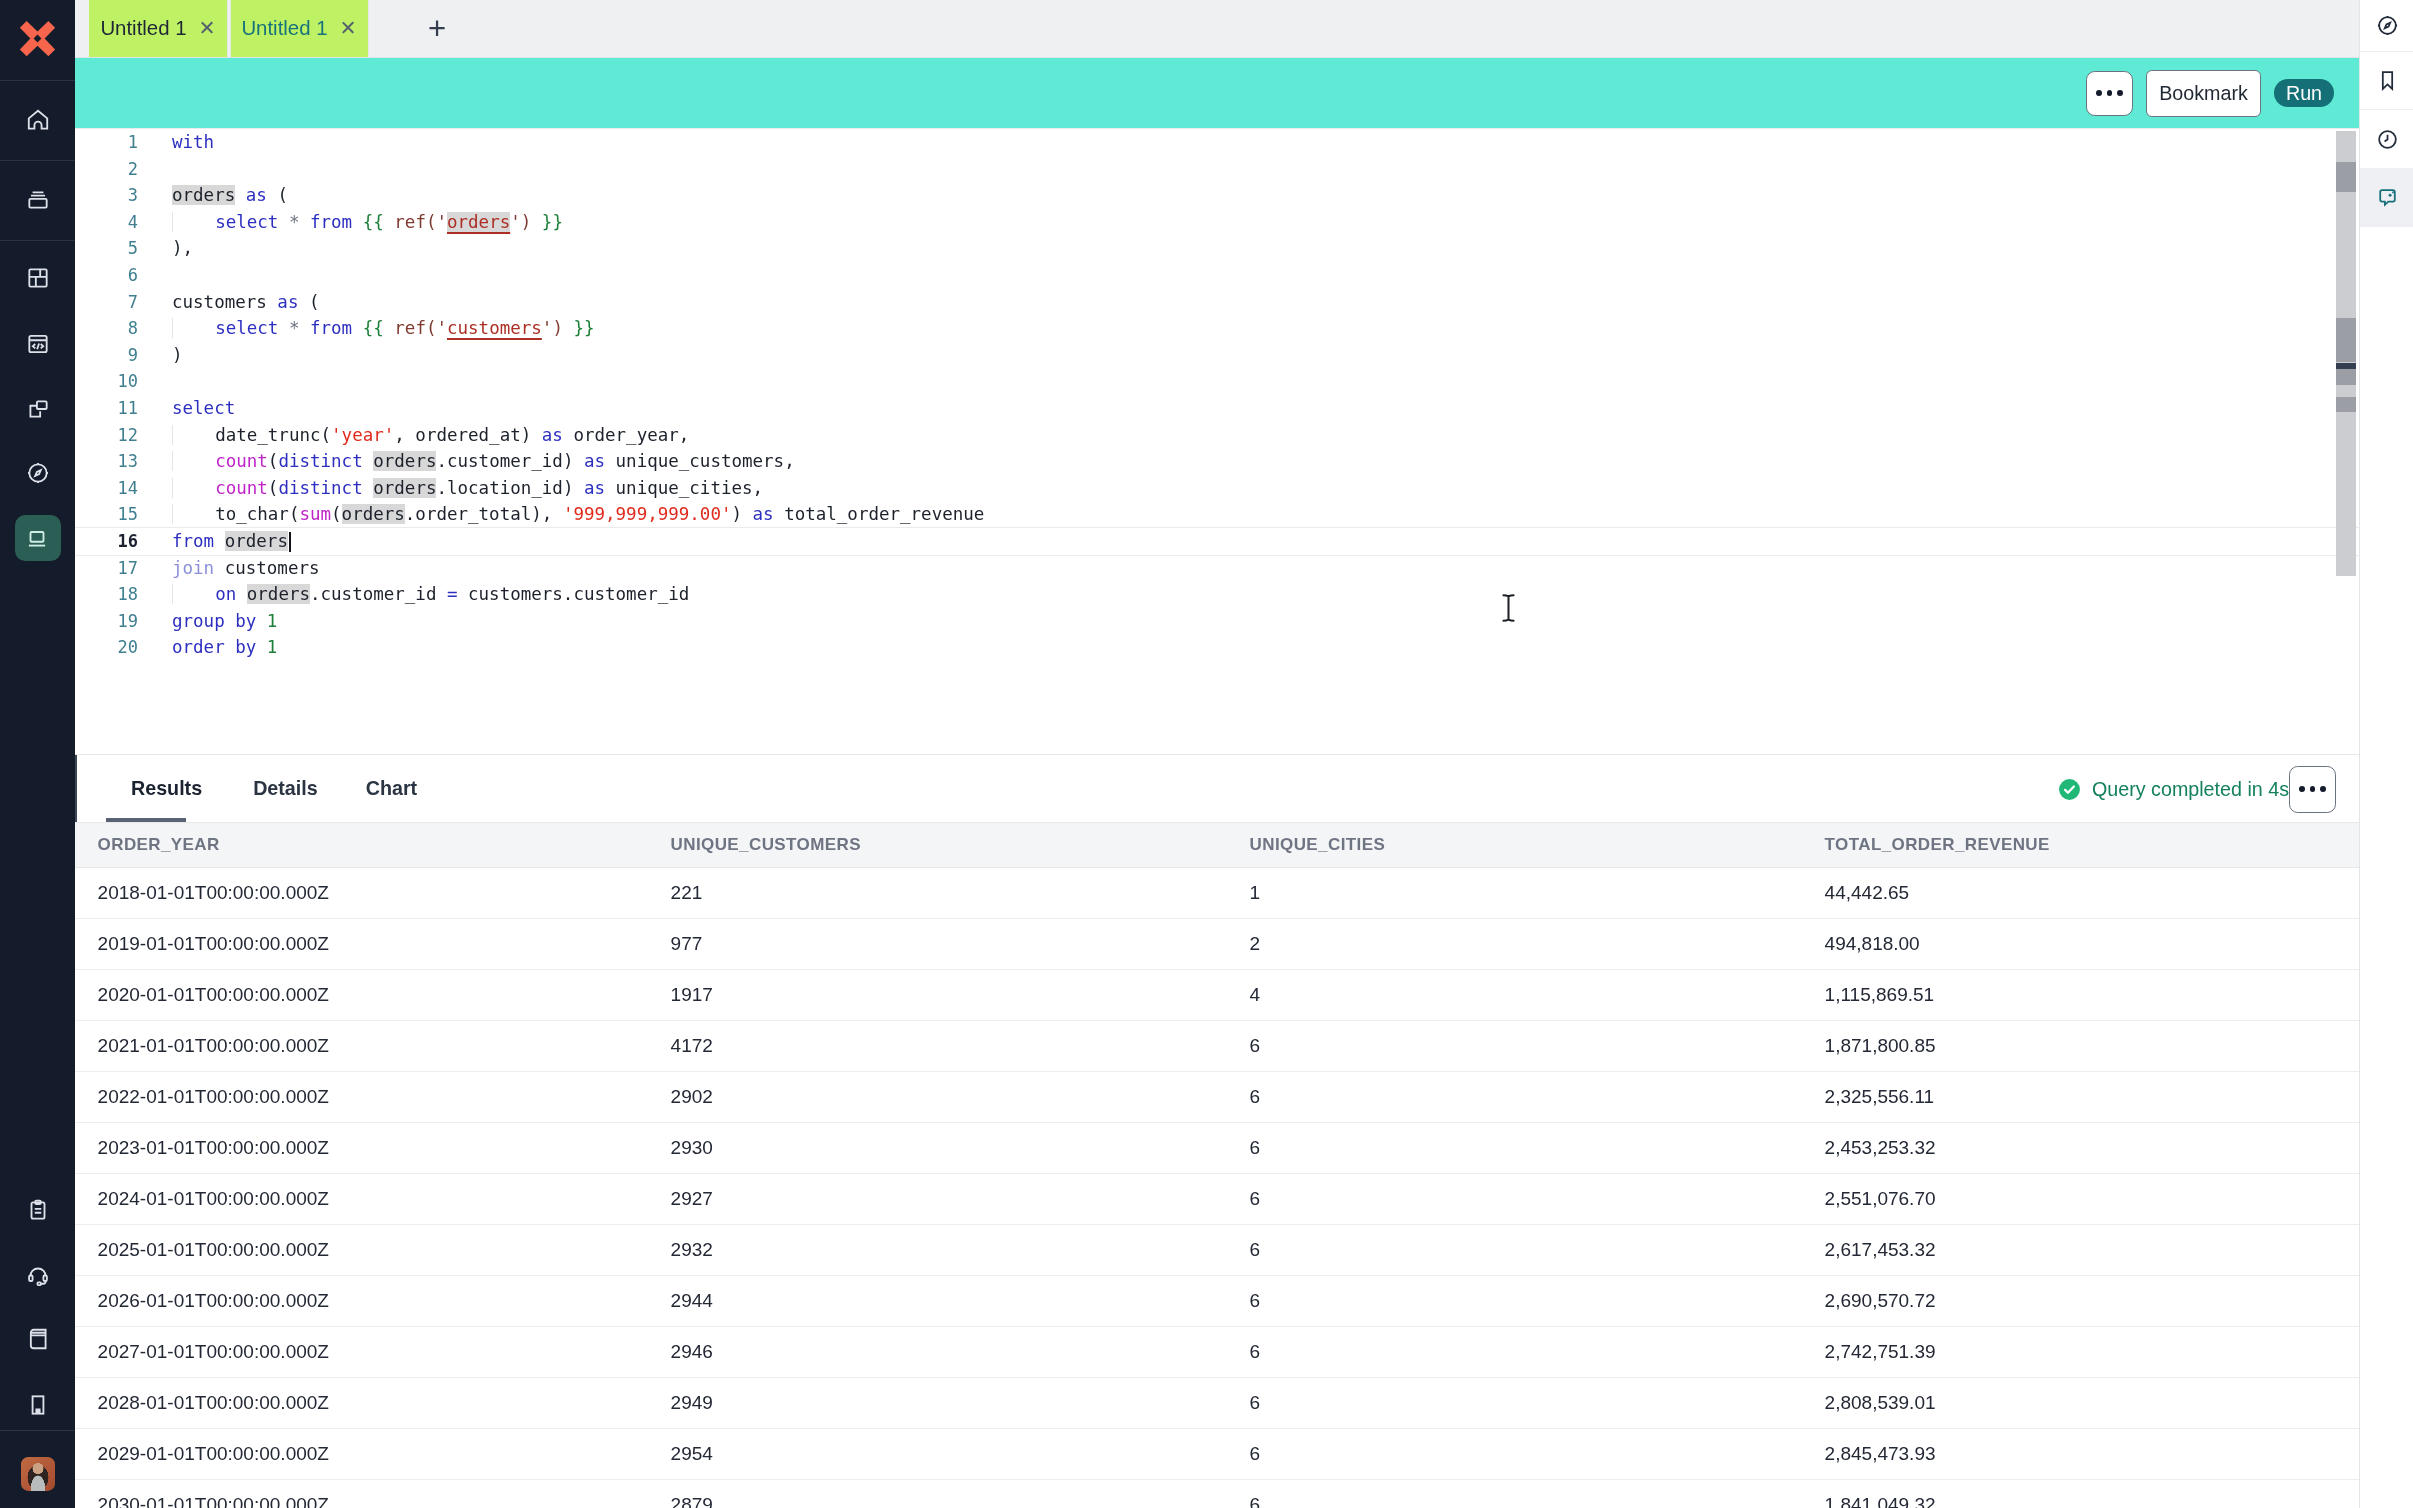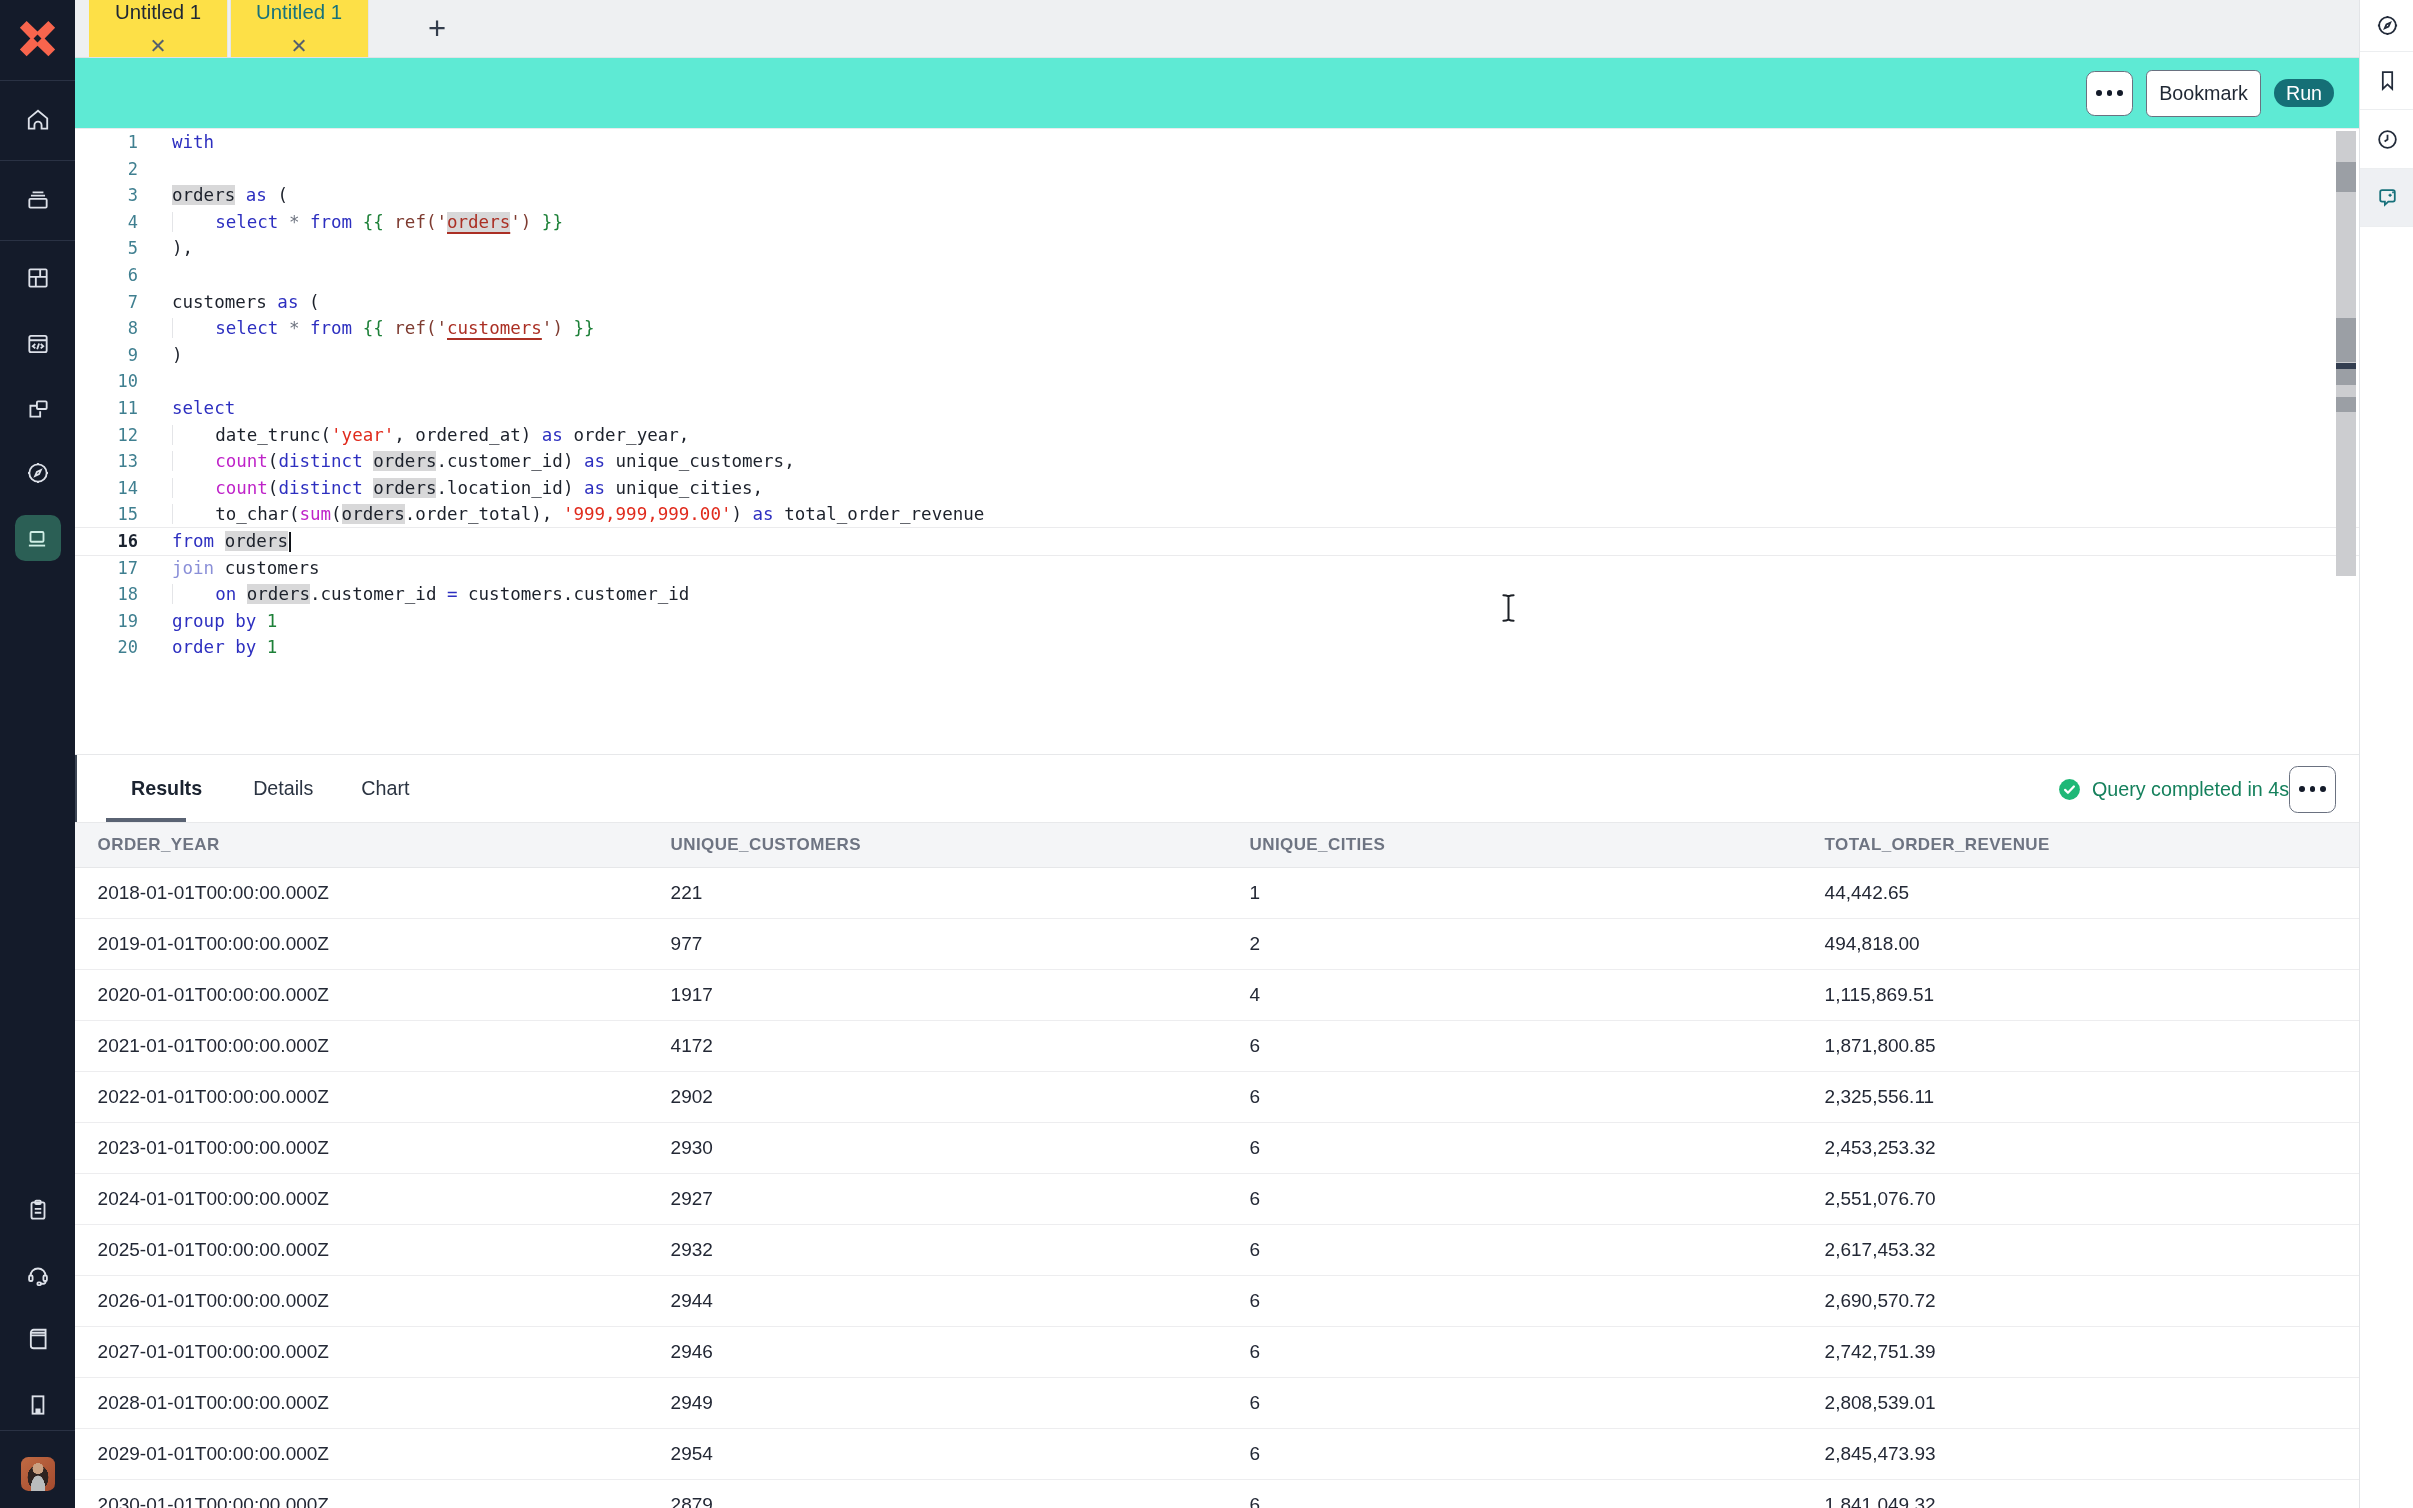--- a/index.html
+++ b/index.html
@@ -28,22 +28,22 @@
                display:flex; align-items:center; justify-content:center; color:#222b3a; }
   .rsb .cell svg { width:25px; height:25px; }
   .rsb .cell.ai { background:#eef0f3; color:#16707a; }
 
   
   .main { position:absolute; left:75px; top:0; width:2284px; height:1508px; background:#fff; }
 
   
   .tabbar { position:relative; height:58px; background:#eef0f2; border-bottom:0.7px solid #e0e2e6;
             display:flex; align-items:stretch; }
-  .tab { margin-top:0; width:139px; background:#fde047; display:flex; align-items:center;
-         justify-content:center; gap:12px; border-right:0.7px solid #e4e6e9; border-left:0.7px solid #e4e6e9;flex-direction:column; }
+  .tab { margin-top:0; width:139px; background:#bef264; display:flex; align-items:center;
+         justify-content:center; gap:12px; border-right:0.7px solid #e4e6e9; border-left:0.7px solid #e4e6e9; }
   .tab:first-of-type { margin-left:14px; border-left:none; }
   .tab .tlabel { font-size:20.4px; color:#1f2735; }
   .tab.teal .tlabel { color:#17727b; }
   .tab .tclose { font-size:20.4px; color:#55606e; line-height:1; cursor:default; }
   .newtab { position:absolute; left:340px; top:0; height:58px; width:44px; display:flex;
             align-items:center; justify-content:center; color:#333d4d; font-size:31px; font-weight:300; }
 
   
   .toolbar { height:71px; background:#5eead4; border-bottom:0.7px solid #e9ebee; display:flex;
              align-items:center; justify-content:flex-end; gap:13px; padding-right:25px; }
@@ -80,21 +80,21 @@
 
   
   .scrollstrip { position:absolute; left:2336px; top:131px; width:20.4px; height:445px; background:#cccdd0; z-index:4; }
   .scrollstrip .th { position:absolute; left:0; width:20.4px; background:#9b9fa5; }
   .scrollstrip .mark { position:absolute; left:0; width:20.4px; background:#333e50; }
 
   
   .results { position:relative; border-top:0.7px solid #e7e8ea; height:754px; background:#fff; }
   .focusbar { position:absolute; left:0; top:0; width:2.2px; height:68px; background:#3e4755; }
   .rtabs { position:relative; height:68px; display:flex; align-items:center; border-bottom:1.5px solid #e8e9eb; }
-  .rtab { font-size:19.7px; color:#2b3442; }
+  .rtab { font-size:19.7px; color:#2b3442;font-weight:bold; }
   .rtab.t0 { margin-left:56px; font-weight:700; color:#1b2330; }
   .rtab.t1 { margin-left:51px; }
   .rtab.t2 { margin-left:48px; }
   .runderline { position:absolute; left:31px; bottom:0; width:80px; height:4.4px; background:#5a6373; }
   .status { position:absolute; right:23px; top:0; height:68px; display:flex; align-items:center; gap:0; }
   .status .stext { font-size:19.7px; color:#15805c; display:flex; align-items:center; gap:10.2px; }
   .status svg.chk { width:25px; height:25px; }
   .status .btn.more { width:47px; height:47px; }
 
   .grid-row { display:grid; grid-template-columns:573px 579px 575px 1fr; padding-left:22.6px; align-items:center; }

